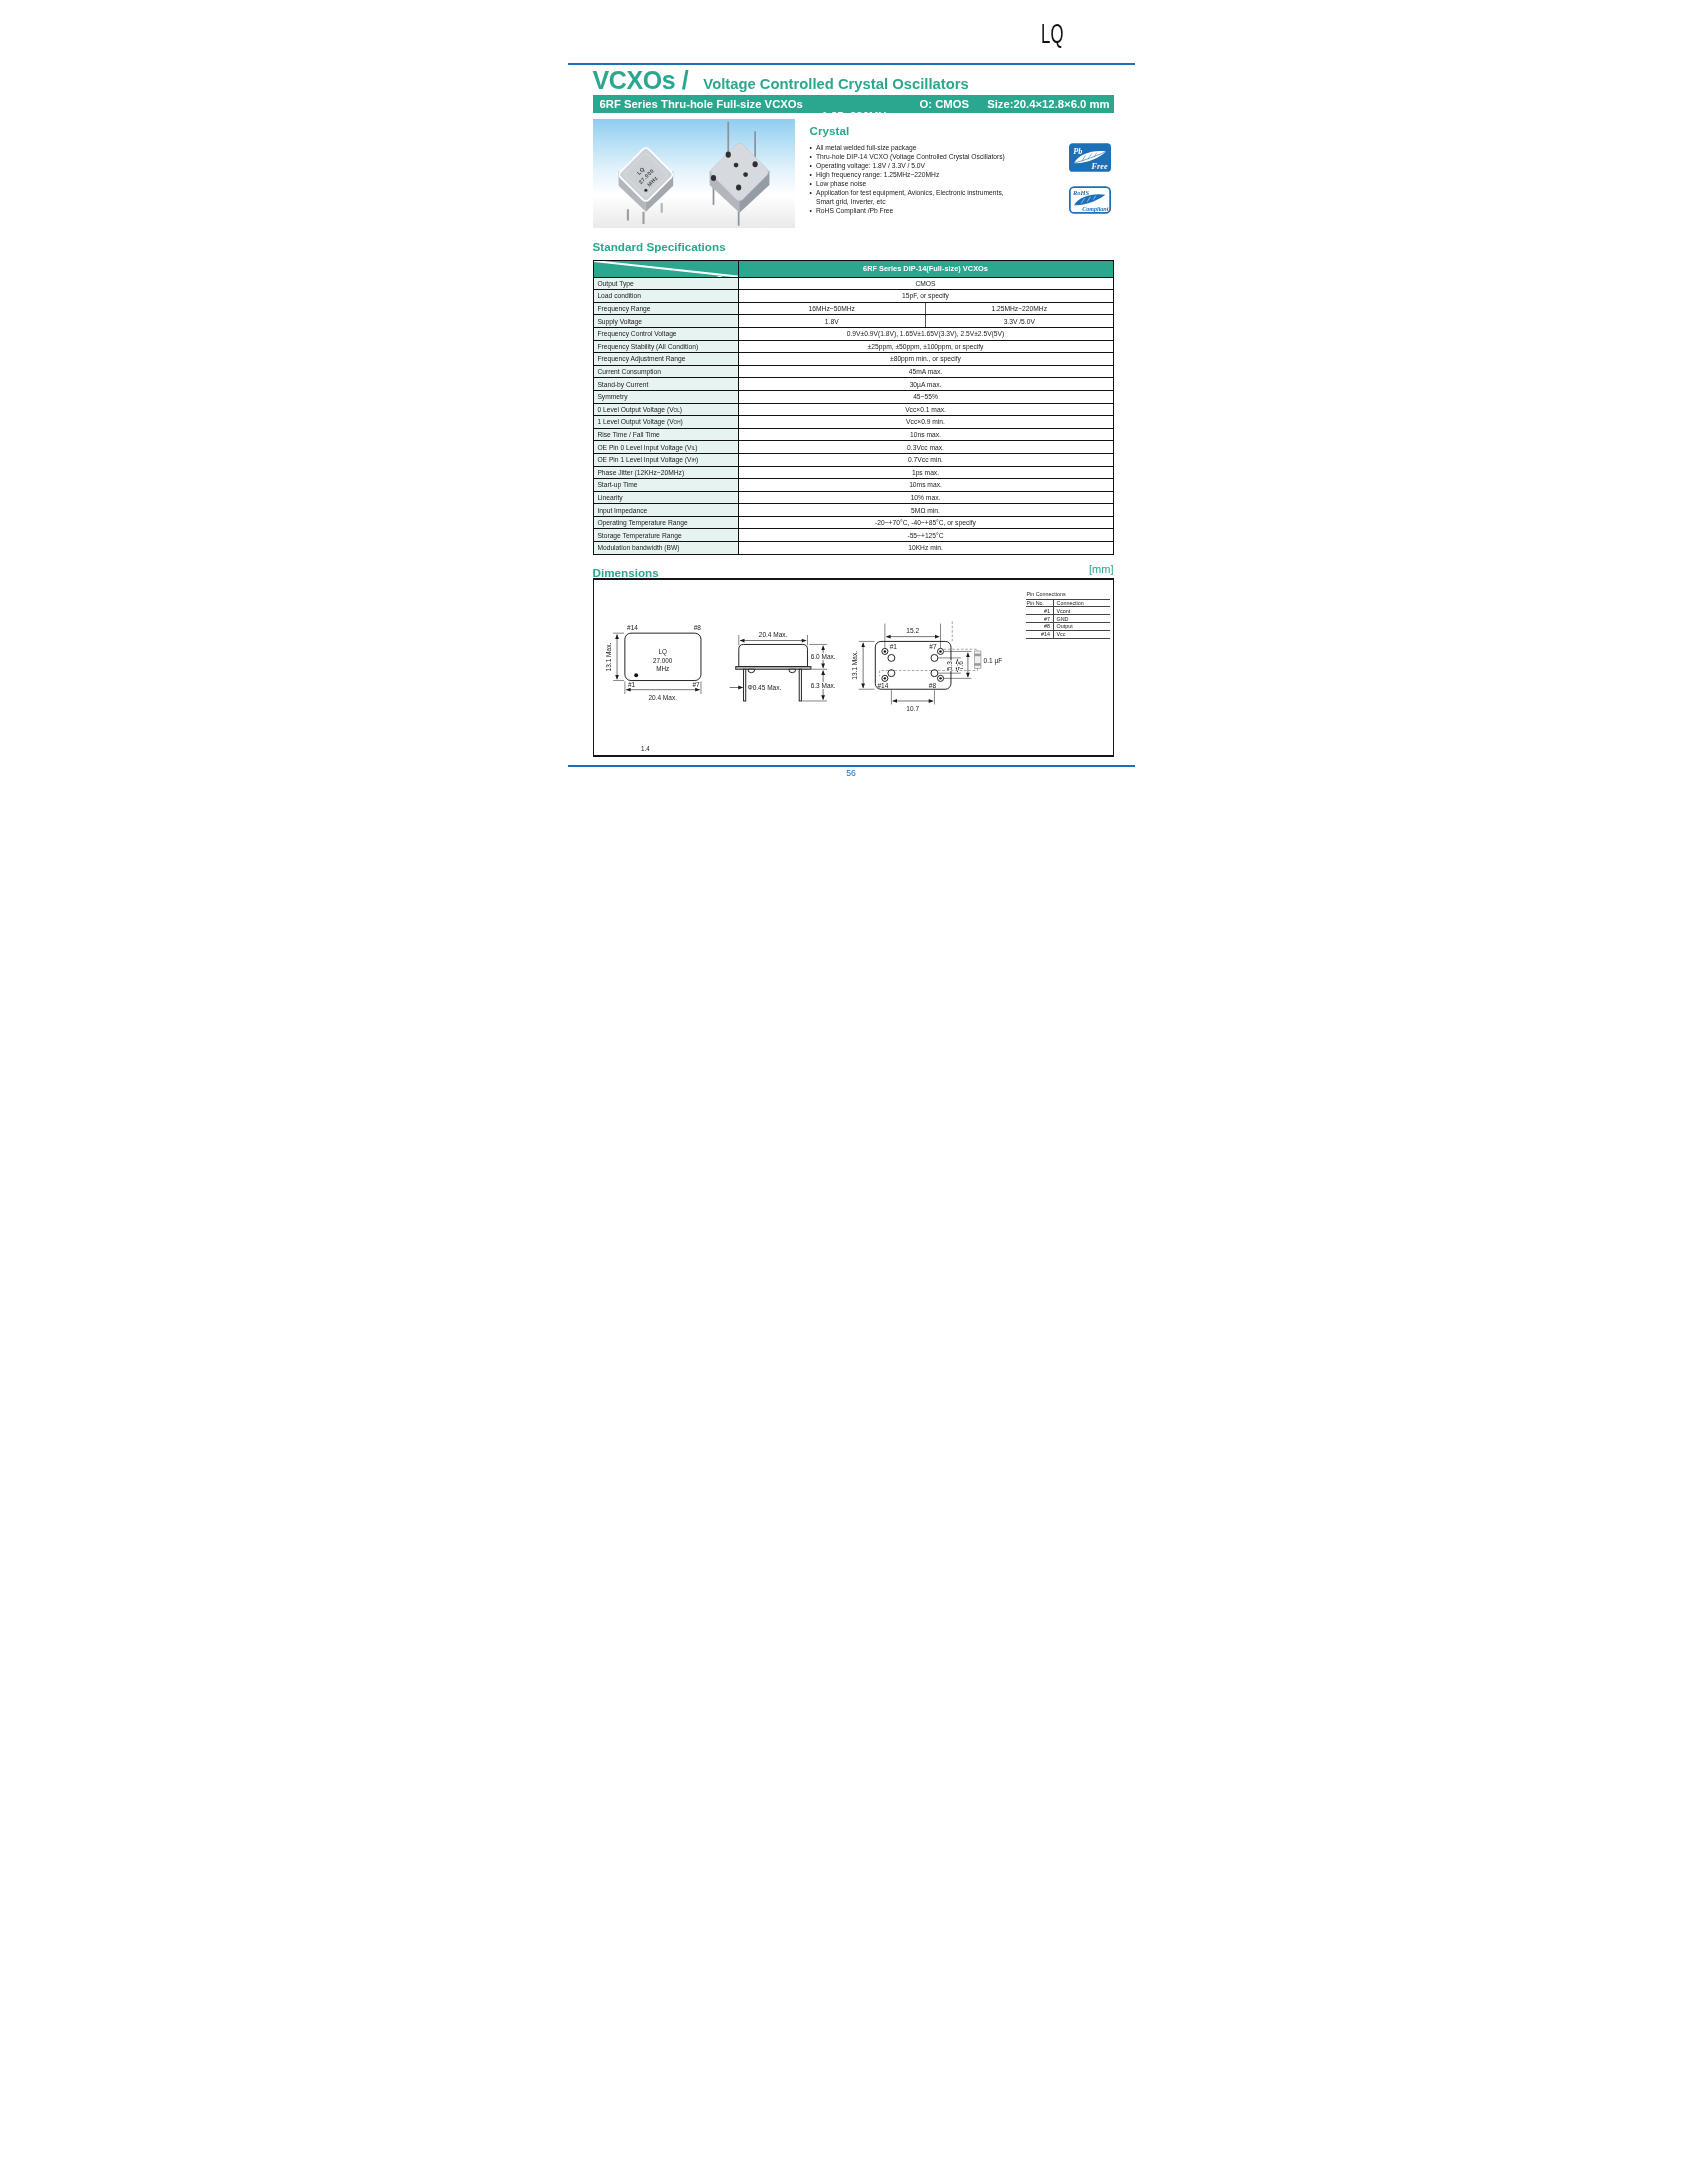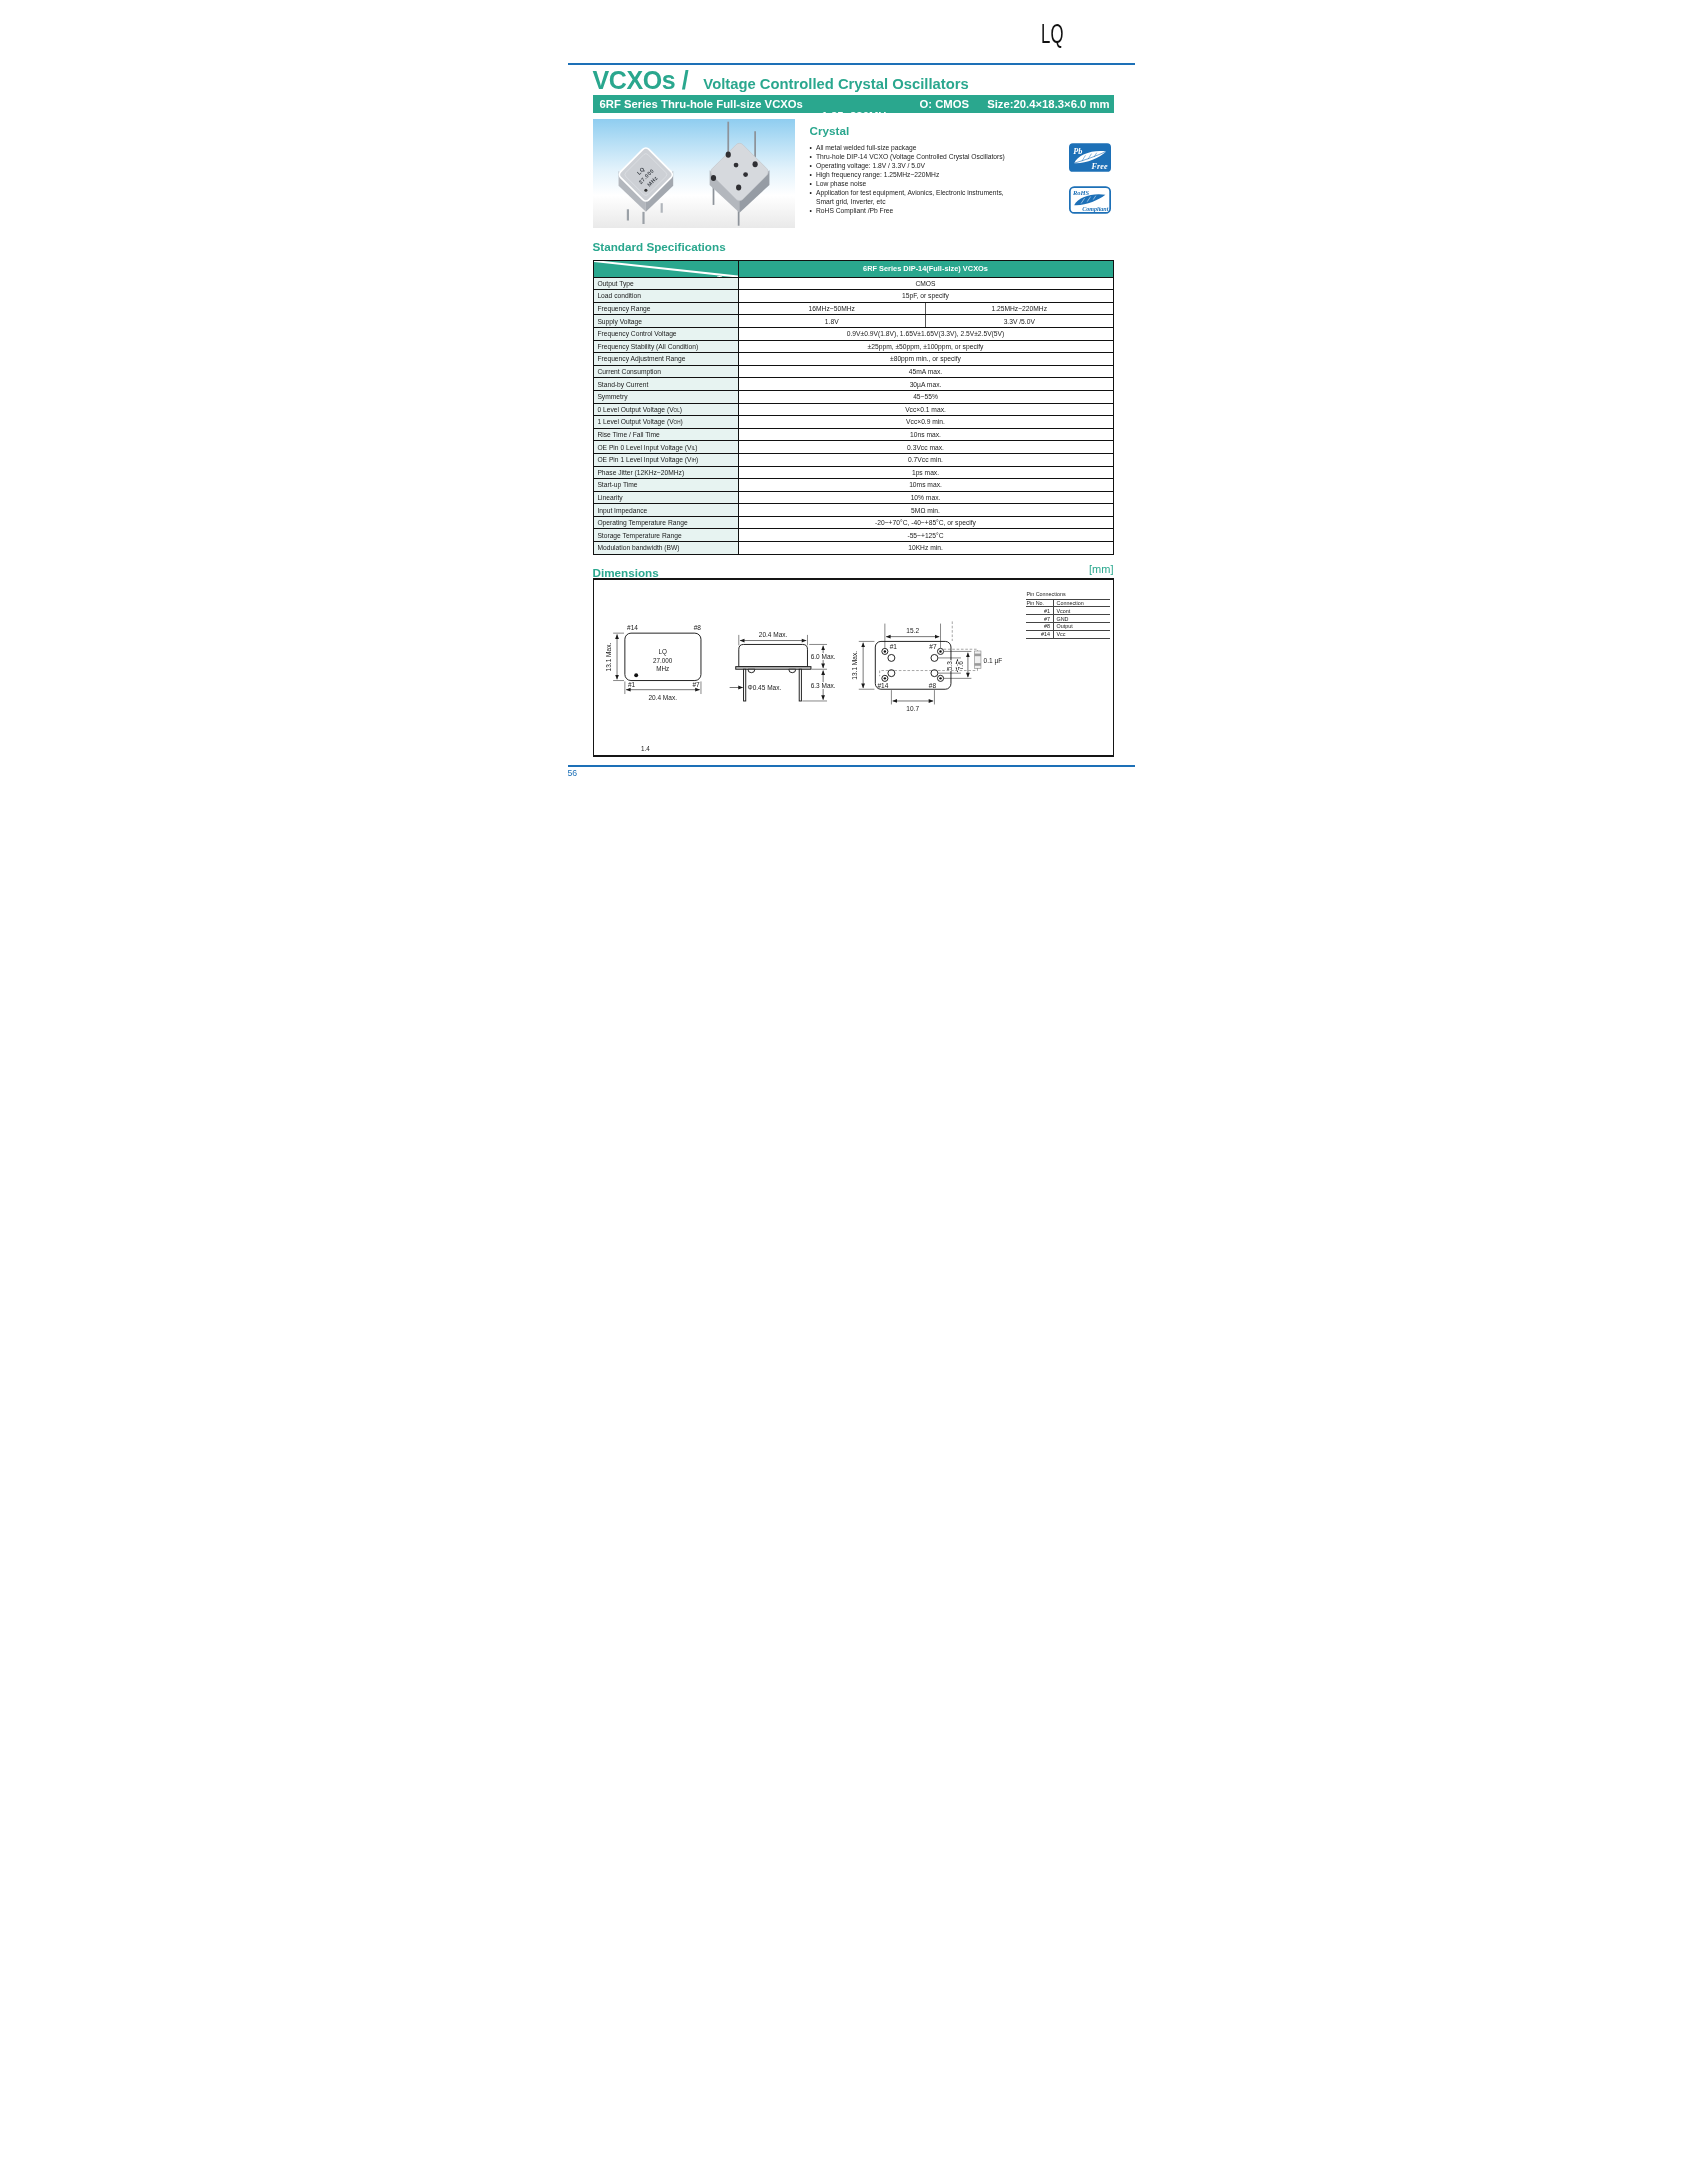--- a/index.html
+++ b/index.html
@@ -63,21 +63,21 @@
   
   .pin-table { position:absolute; left:432px; top:11.3px; width:84px; font-size:5.4px; color:#222; }
   .pin-title { padding:0 0 1.3px 0.9px; border-bottom:0.7px solid #444; }
   .pin-row { display:flex; height:7.8px; border-bottom:0.7px solid #444; align-items:center; }
   .pin-c1 { width:28px; border-right:0.4px solid #444; height:100%; display:flex; align-items:center; padding:0 2.6px 0 0.9px; }
   .pin-row.data .pin-c1 { justify-content:flex-end; }
   .pin-c2 { flex:1; padding-left:3px; }
 
   
   .rule-blue-bottom { position:absolute; left:0; top:765px; width:567px; height:1.7px; background:#1d70b7; }
-  .page-num { position:absolute; left:0; top:768px; width:567px; text-align:left; font-size:8.7px; color:#1d70b7; }
+  .page-num { position:absolute; left:0; top:768px; width:567px; text-align:center; font-size:8.7px; color:#1d70b7; }
 
   svg text { font-family:"Liberation Sans", sans-serif; }
   .dt { font-size:15px; fill:#1a1a1a; }
   .dts { font-size:14.5px; fill:#1a1a1a; }
   .halo { paint-order:stroke; stroke:#ffffff; stroke-width:5px; fill:#1a1a1a; }
   .shape { fill:#fff; stroke:#1a1a1a; stroke-width:2.2; }
   .thin { fill:none; stroke:#1a1a1a; stroke-width:1.2; }
   .dim { stroke:#1a1a1a; stroke-width:1.4; fill:none; }
   .dash { stroke:#555; stroke-width:1.2; fill:none; stroke-dasharray:6 4; }
   .serifital { font-family:"Liberation Serif", serif; font-style:italic; font-weight:bold; }
@@ -90,21 +90,21 @@
   <div class="logo">LQ</div>
   <div class="rule-blue-top"></div>
   <div class="title-wrap">
     <span class="title-main">VCXOs /</span>
     <span class="title-sub">Voltage Controlled Crystal Oscillators</span>
   </div>
   <div class="banner">
     <span class="b-series">6RF Series Thru-hole Full-size VCXOs</span>
     <span class="b-freq">1.25~220MHz</span>
     <span class="b-out">O: CMOS</span>
-    <span class="b-size">Size:20.4×18.3×6.0 mm</span>
+    <span class="b-size">Size:20.4×12.8×6.0 mm</span>
   </div>
 
   <div class="photo">
     <svg width="202" height="109" viewBox="0 0 466 251">
 
       <g transform="translate(122,128)">
         <rect x="-44" y="80" width="5" height="26" fill="#9aa0a6"></rect>
         <rect x="-8" y="86" width="5" height="28" fill="#9aa0a6"></rect>
         <rect x="34" y="66" width="5" height="22" fill="#b0b5bb"></rect>
         <polygon points="-63,-8 0,52 0,86 -63,26" fill="#b3b7bd"></polygon>

